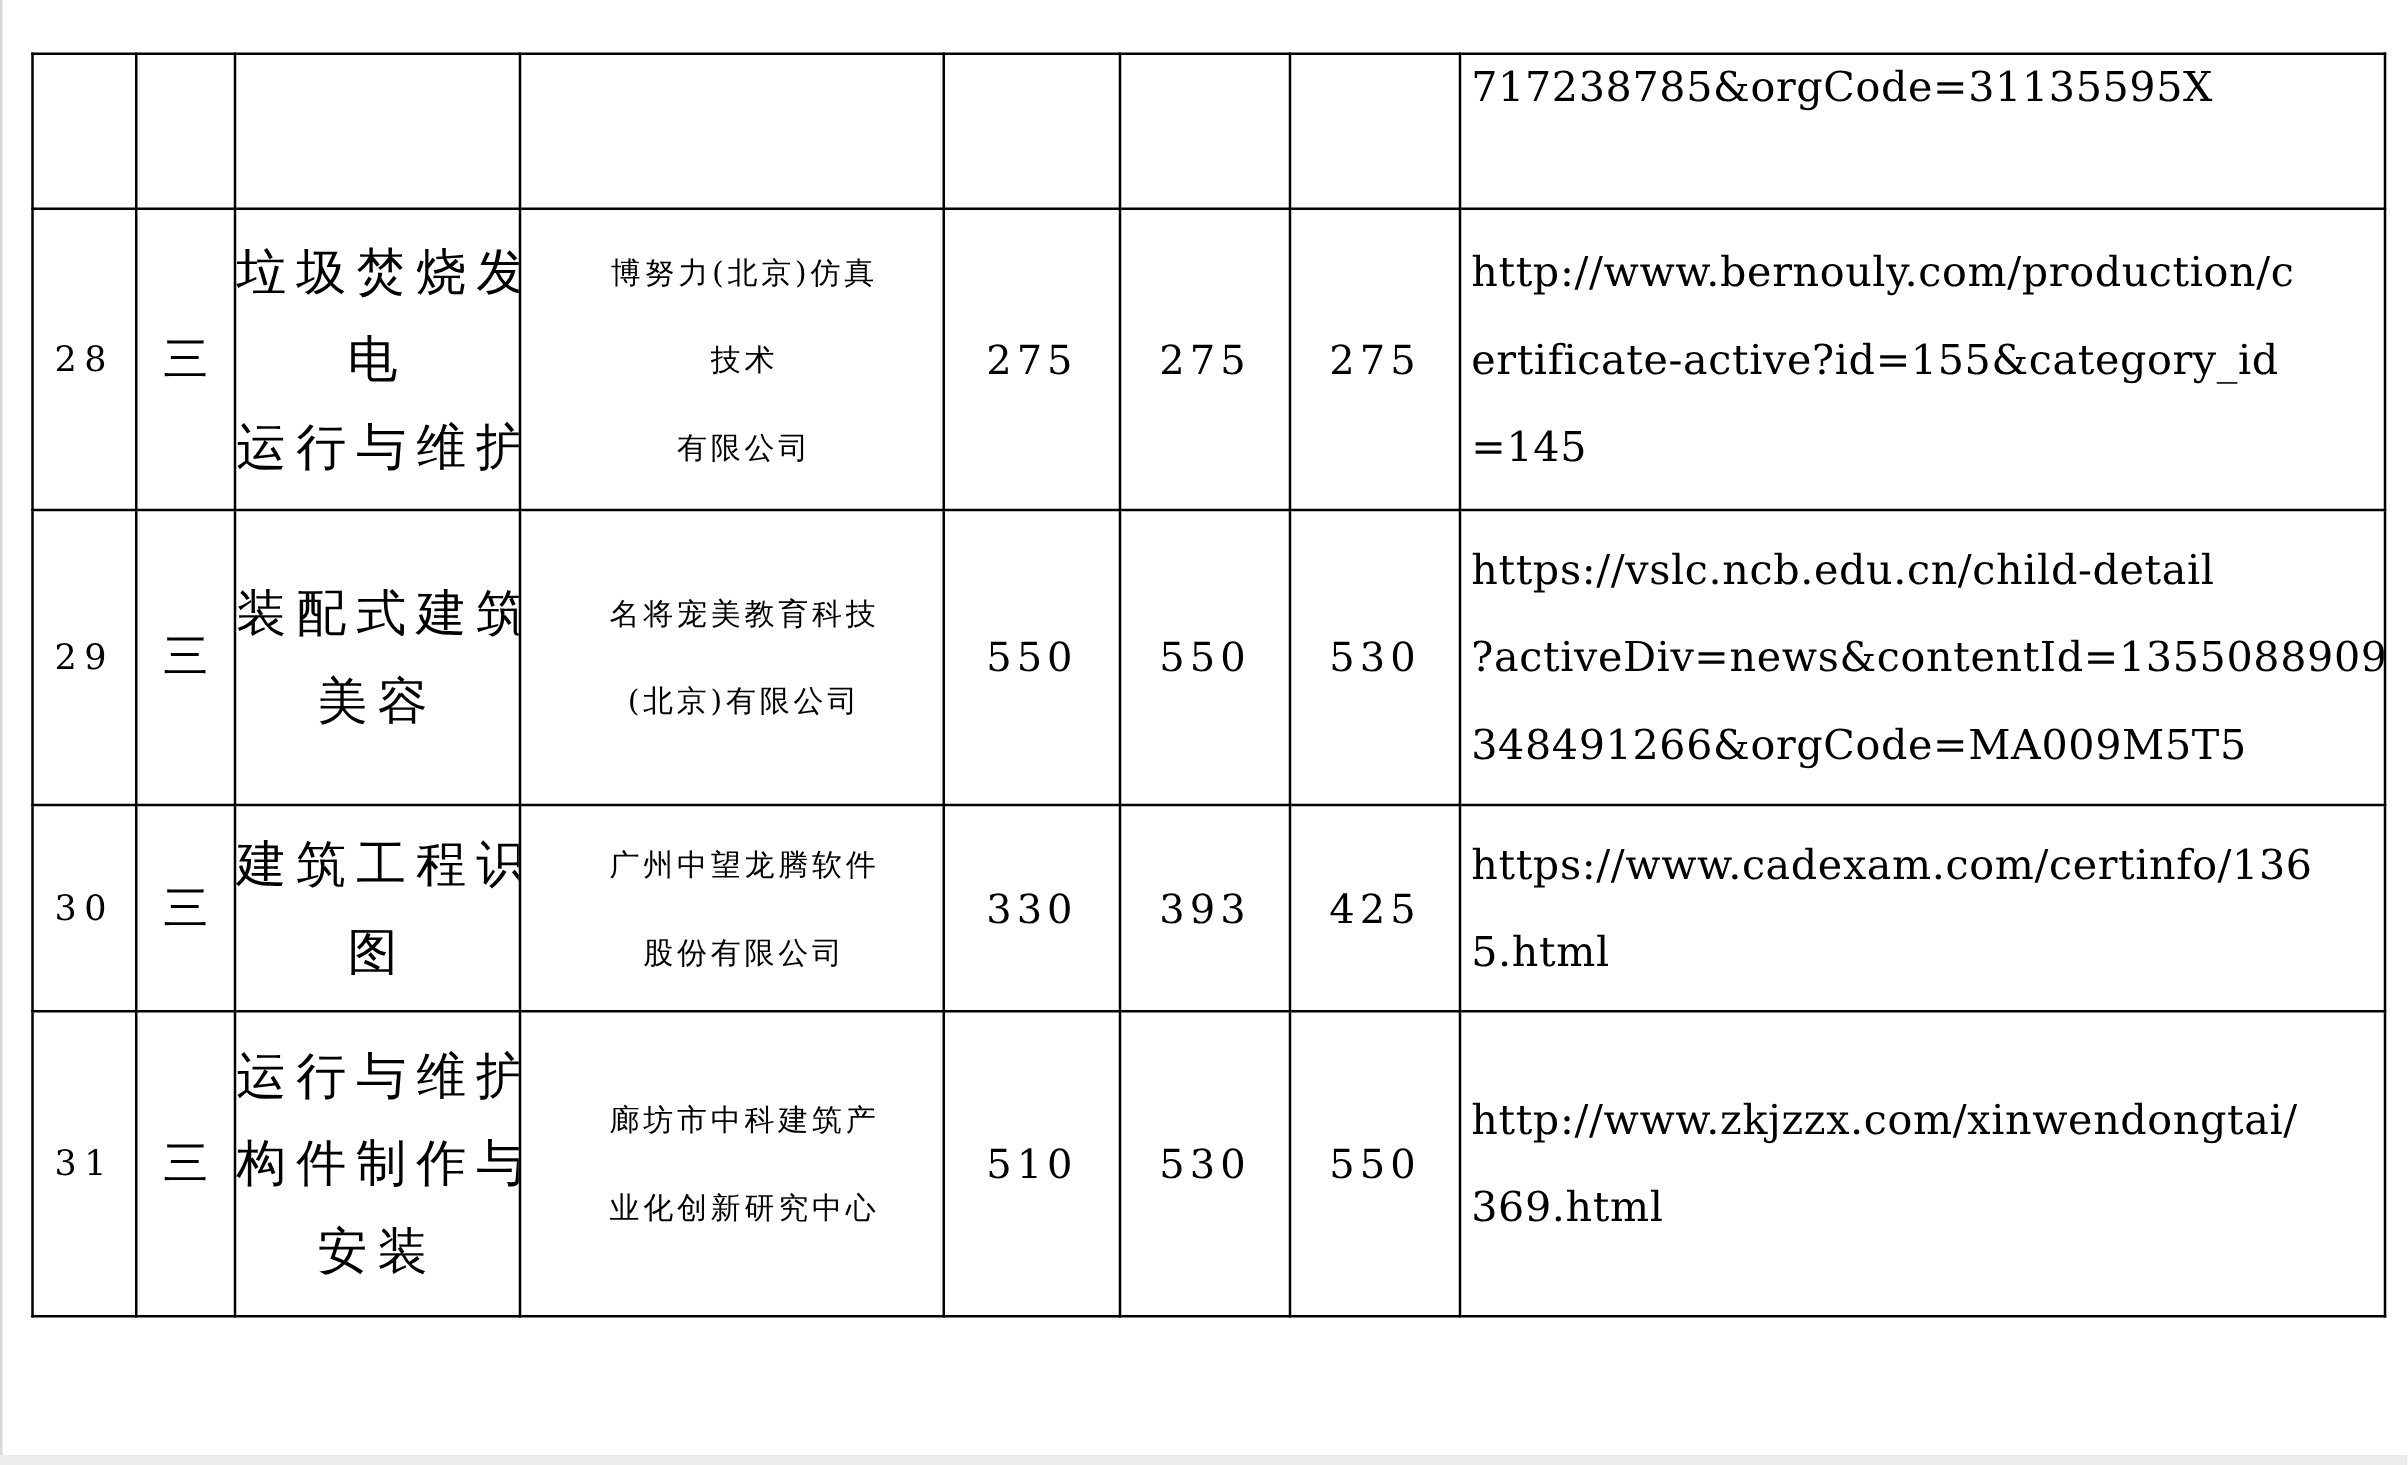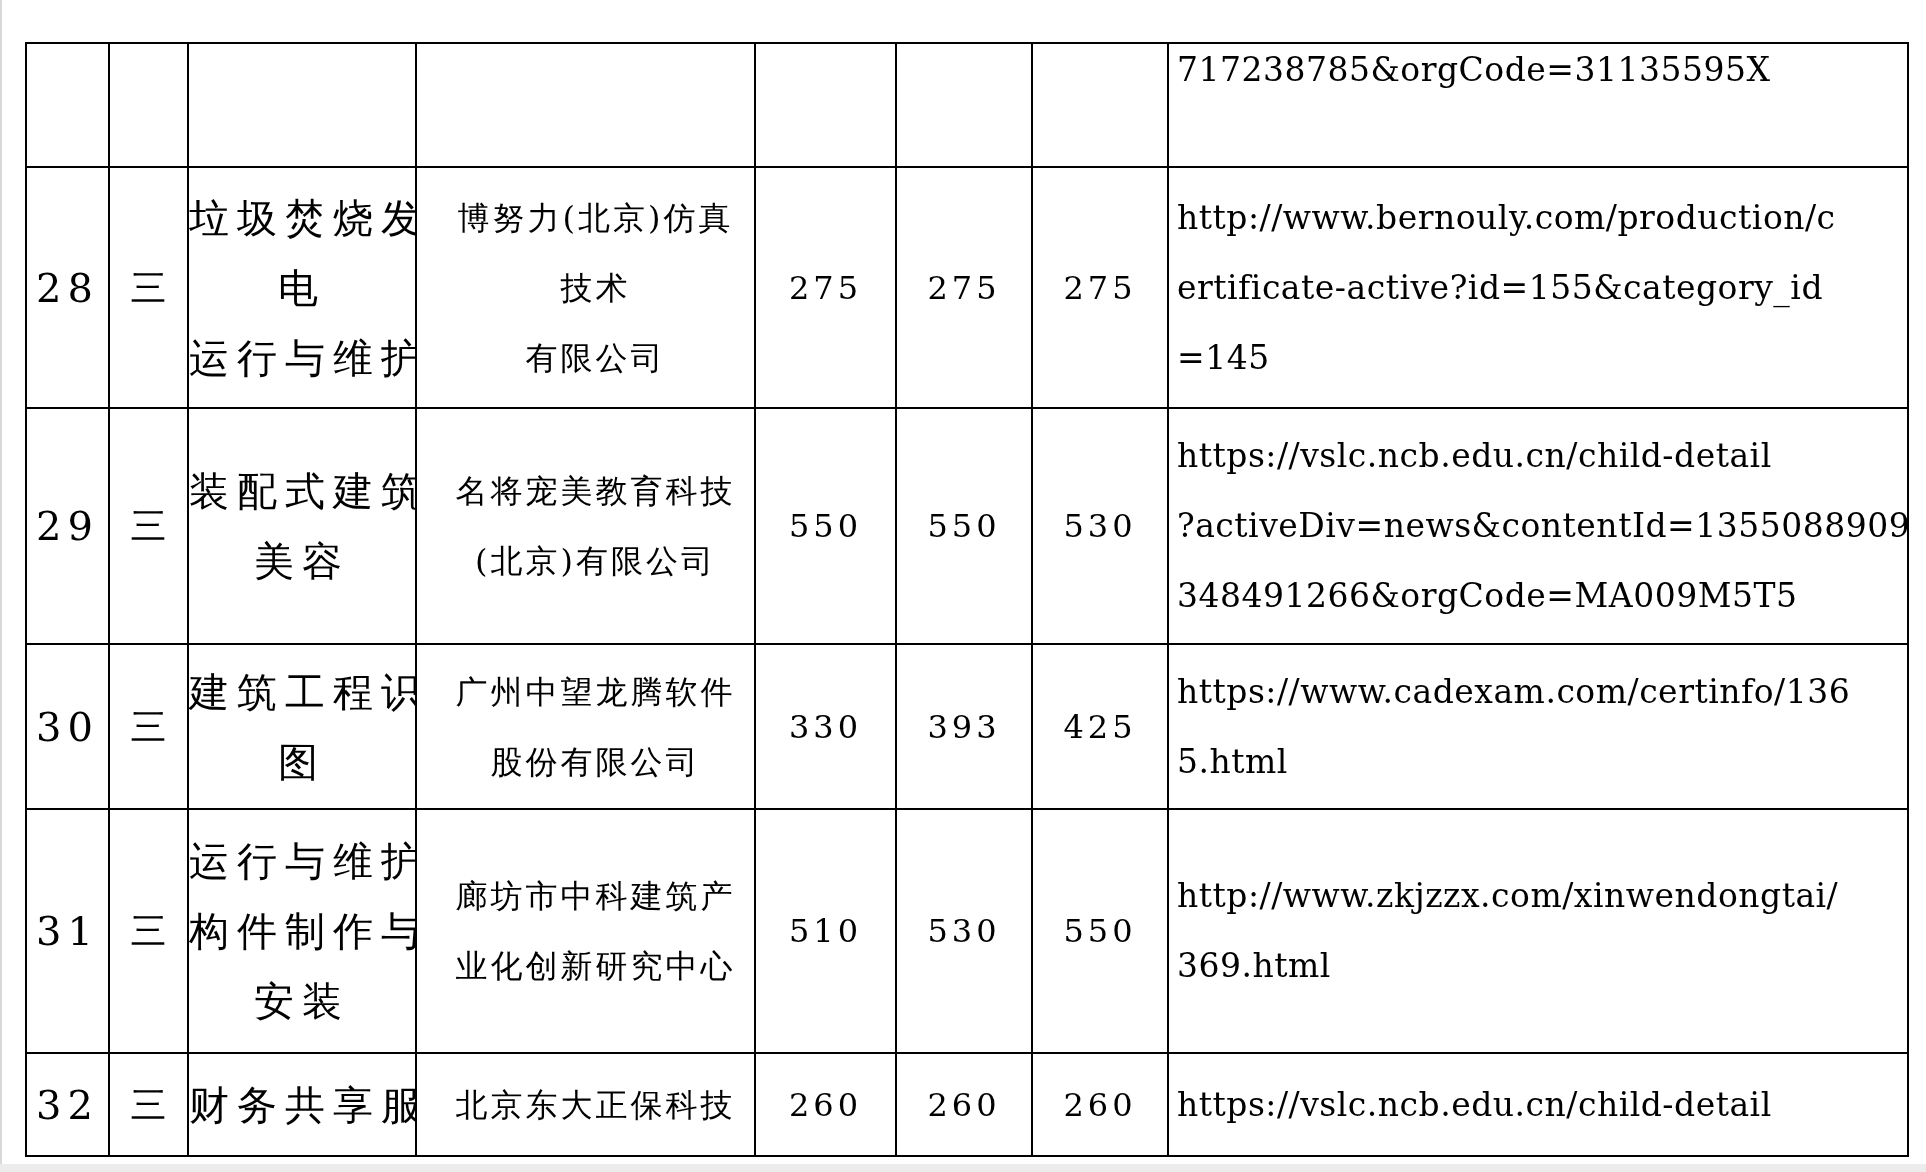--- a/index.html
+++ b/index.html
@@ -20,24 +20,24 @@
     border:2px solid #000000;
     padding:0;
     text-align:center;
     vertical-align:middle;
     color:#000000;
     overflow:hidden;
   }
   .ln{line-height:70px;white-space:nowrap;}
 
   
-  .c-num  .ln{font-size:40px;letter-spacing:6px;}
+  .c-num  .ln{font-size:28px;letter-spacing:6px;}
   .c-lvl  .ln{font-size:36px;}
   .c-name .ln{font-size:40px;letter-spacing:8px;}
-  .c-comp .ln{font-size:32px;letter-spacing:3px;margin-left:20px;}
+  .c-comp .ln{font-size:24px;letter-spacing:3px;margin-left:20px;}
   .c-price .ln{font-size:32px;letter-spacing:4px;}
   .c-url{text-align:left;padding-left:8px;padding-right:4px;}
   .c-url .ln{font-size:33px;letter-spacing:0.5px;}
 
   
   tr.partial td{vertical-align:top;}
   tr.partial .ln{line-height:52px;}
 
   
   tr.rh0{height:124px;}
@@ -198,41 +198,15 @@
       </td>
       <td class="c-price">
         <div class="ln">550</div>
       </td>
       <td class="c-url">
         <div class="ln">http://www.zkjzzx.com/xinwendongtai/</div>
         <div class="ln">369.html</div>
       </td>
     </tr>
 
-    <tr class="rh5">
-      <td class="c-num">
-        <div class="ln">32</div>
-      </td>
-      <td class="c-lvl">
-        <div class="ln">三</div>
-      </td>
-      <td class="c-name">
-        <div class="ln">财务共享服</div>
-      </td>
-      <td class="c-comp">
-        <div class="ln">北京东大正保科技</div>
-      </td>
-      <td class="c-price">
-        <div class="ln">260</div>
-      </td>
-      <td class="c-price">
-        <div class="ln">260</div>
-      </td>
-      <td class="c-price">
-        <div class="ln">260</div>
-      </td>
-      <td class="c-url">
-        <div class="ln">https://vslc.ncb.edu.cn/child-detail</div>
-      </td>
-    </tr>
   </tbody>
     </table>
 </div>
 
 </body></html>

